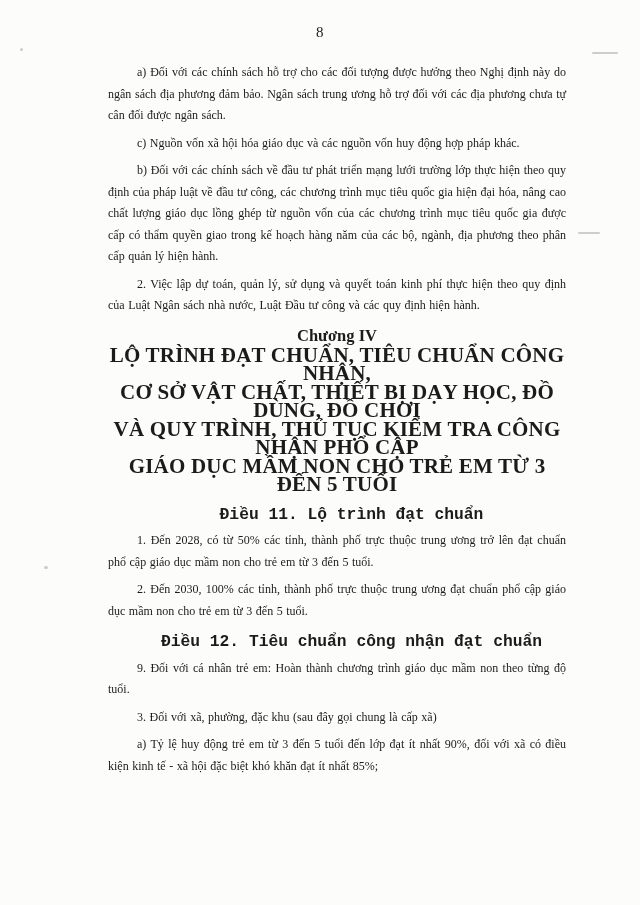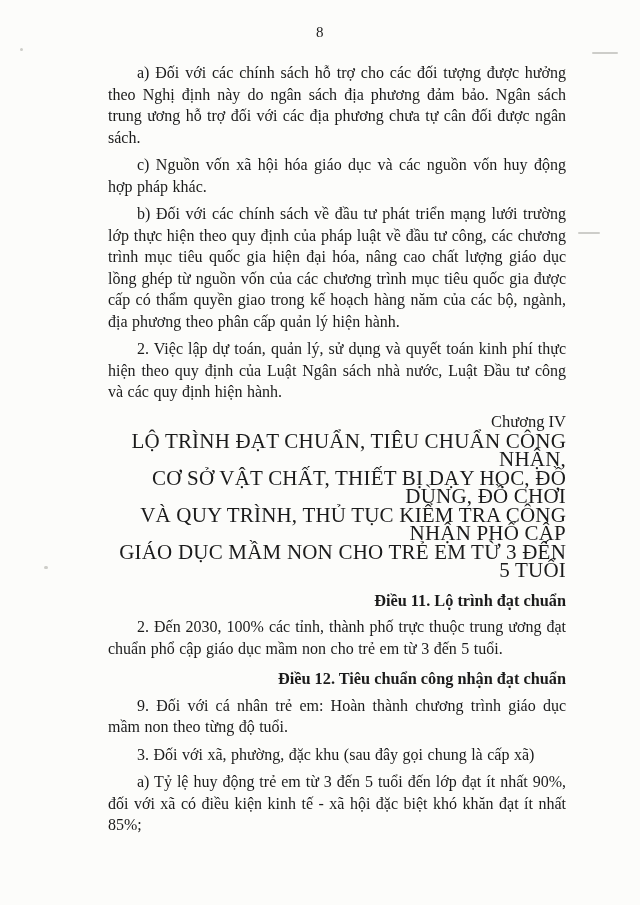--- a/index.html
+++ b/index.html
@@ -27,47 +27,48 @@
     letter-spacing: 0.5px;
   }
   .content {
     position: absolute;
     left: 108px;
     top: 62px;
     width: 458px;
   }
   p.para {
     margin: 0 0 6px 0;
-    font-size: 16px;
+    font-size: 12px;
     line-height: 21.5px;
     text-align: justify;
     text-indent: 29px;
     word-spacing: 0.5px;
   }
   .chapter {
-    text-align: right;
-    font-weight: normal;
+    text-align: center;
+    font-weight: bold;
     margin: 9px 0 10px 0;
   }
   .chapter-label {
     font-size: 16.5px;
     line-height: 20px;
   }
   .chapter-title-line {
     font-size: 21px;
     line-height: 18.5px;
     letter-spacing: 0.2px;
   }
   p.article-heading {
     margin: 9px 0 5px 0;
     font-size: 16.3px;
     line-height: 21.5px;
     font-weight: bold;
     text-indent: 29px;
-    text-align: right;
+    text-align: center;
+    font-family: Liberation Mono, monospace;
   }
   
   .speck {
     position: absolute;
     background: #b9b9b4;
     border-radius: 2px;
     opacity: 0.7;
   }
   .speck-1 { top: 52px;  left: 592px; width: 26px; height: 2px; }
   .speck-2 { top: 232px; left: 578px; width: 22px; height: 2px; }
@@ -95,20 +96,21 @@
 
     <div class="chapter">
       <div class="chapter-label">Chương IV</div>
       <div class="chapter-title-line">LỘ TRÌNH ĐẠT CHUẨN, TIÊU CHUẨN CÔNG NHẬN,</div>
       <div class="chapter-title-line">CƠ SỞ VẬT CHẤT, THIẾT BỊ DẠY HỌC, ĐỒ DÙNG, ĐỒ CHƠI</div>
       <div class="chapter-title-line">VÀ QUY TRÌNH, THỦ TỤC KIỂM TRA CÔNG NHẬN PHỔ CẬP</div>
       <div class="chapter-title-line">GIÁO DỤC MẦM NON CHO TRẺ EM TỪ 3 ĐẾN 5 TUỔI</div>
     </div>
 
     <p class="article-heading">Điều 11. Lộ trình đạt chuẩn</p>
+    <p class="para">1. Đến 2028, có từ 50% các tỉnh, thành phố trực thuộc trung ương trở lên đạt chuẩn phổ cập giáo dục mầm non cho trẻ em từ 3 đến 5 tuổi.</p>
     <p class="para">2. Đến 2030, 100% các tỉnh, thành phố trực thuộc trung ương đạt chuẩn phổ cập giáo dục mầm non cho trẻ em từ 3 đến 5 tuổi.</p>
 
     <p class="article-heading">Điều 12. Tiêu chuẩn công nhận đạt chuẩn</p>
     <p class="para">9. Đối với cá nhân trẻ em: Hoàn thành chương trình giáo dục mầm non theo từng độ tuổi.</p>
     <p class="para">3. Đối với xã, phường, đặc khu (sau đây gọi chung là cấp xã)</p>
     <p class="para">a) Tỷ lệ huy động trẻ em từ 3 đến 5 tuổi đến lớp đạt ít nhất 90%, đối với xã có điều kiện kinh tế - xã hội đặc biệt khó khăn đạt ít nhất 85%;</p>
 
   </div>
 </div>
 

